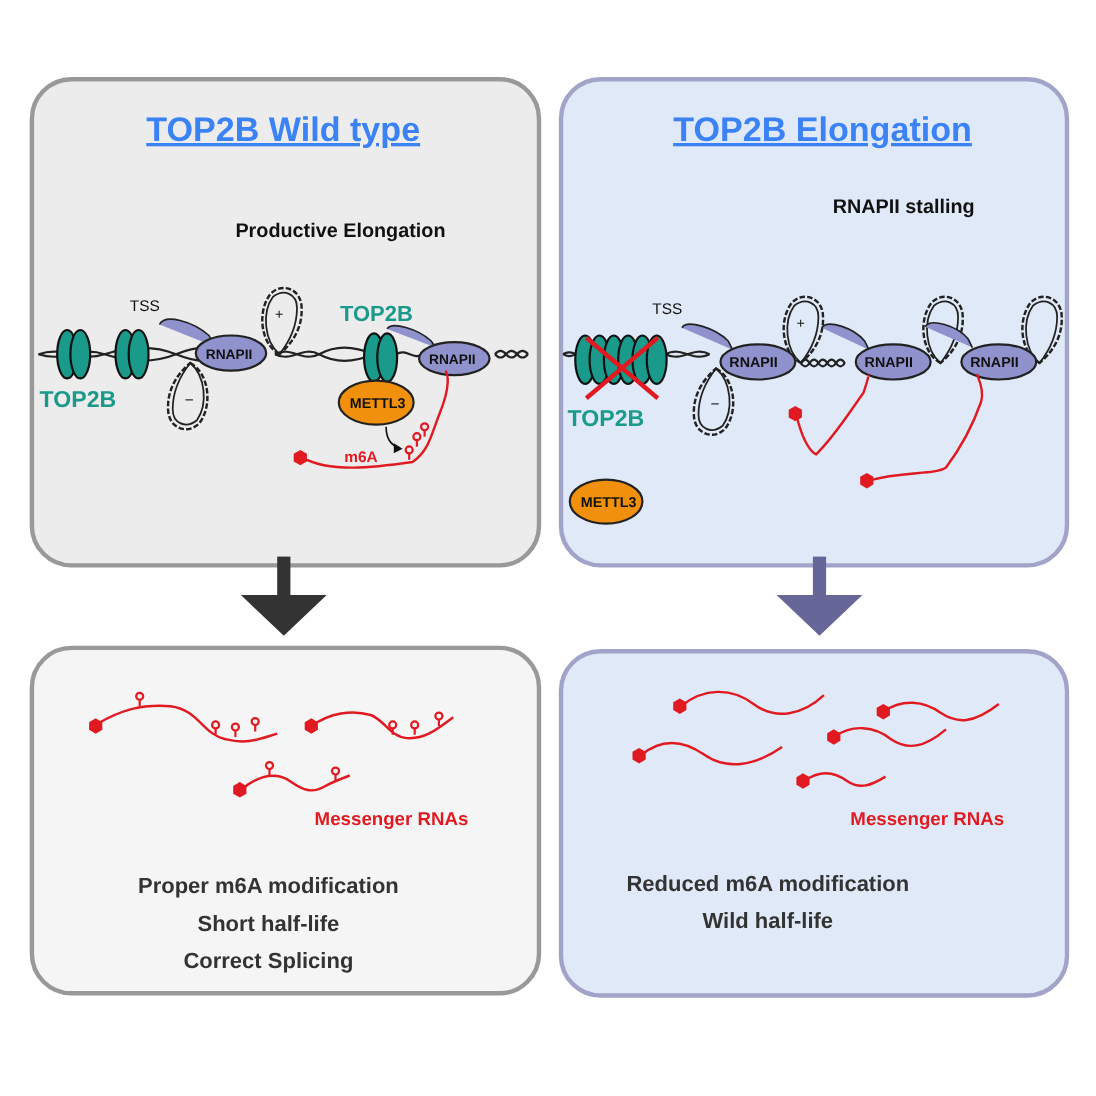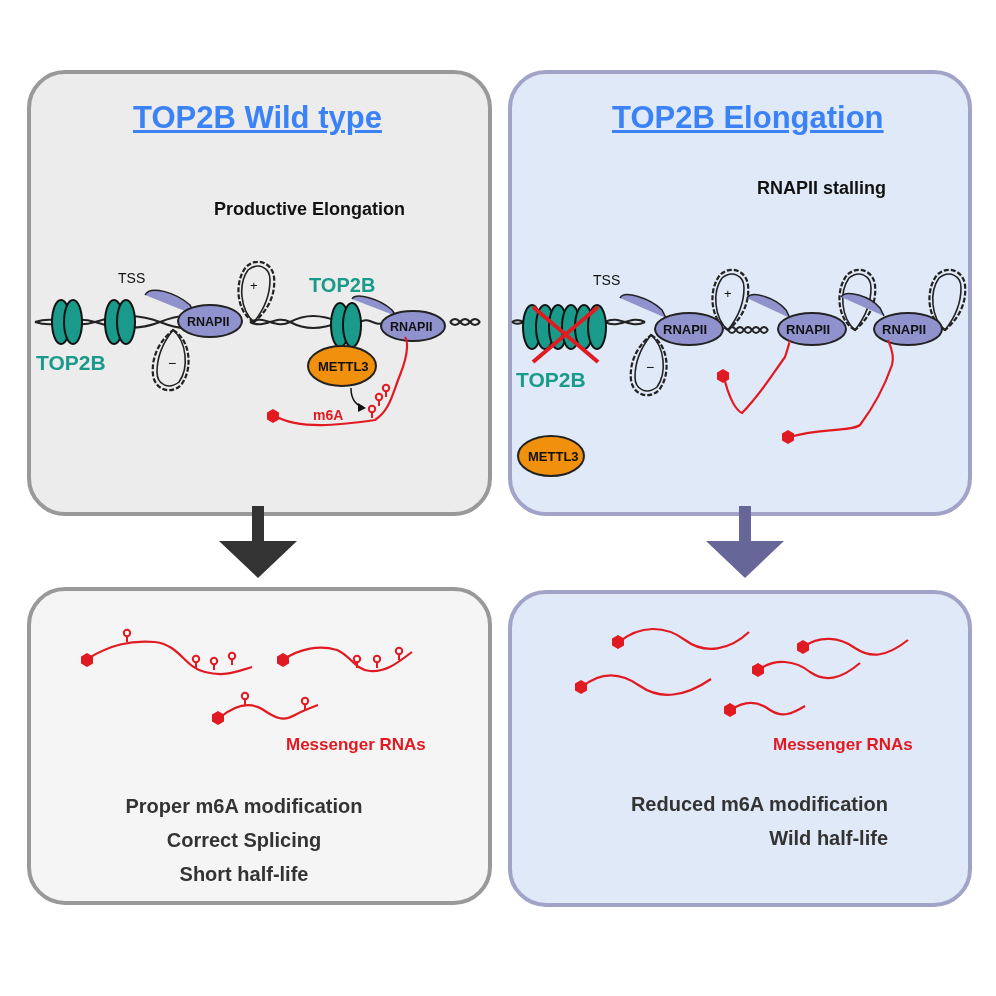--- a/index.html
+++ b/index.html
@@ -210,19 +210,19 @@
     <path d="M731,710 C745,700 758,701 770,710 C782,718 792,714 805,706" fill="none" stroke="#e11a22" stroke-width="2.2"></path>
     <use href="#cap" x="730" y="710"></use>
   </g>
 </svg>
 
 <div class="mrna-label" style="left:286px;top:735px;">Messenger RNAs</div>
 <div class="mrna-label" style="left:773px;top:735px;">Messenger RNAs</div>
 
 <div class="outcome" style="left:27px;top:789px;width:372px;margin-left:31px;">
   <div>Proper m6A modification</div>
+  <div>Short half-life</div>
   <div>Correct Splicing</div>
-  <div>Short half-life</div>
 </div>
-<div class="outcome" style="left:508px;top:787px;width:380px;text-align:right;">
+<div class="outcome" style="left:508px;top:787px;width:380px;">
   <div>Reduced m6A modification</div>
   <div>Wild half-life</div>
 </div>
 
 </body></html>

